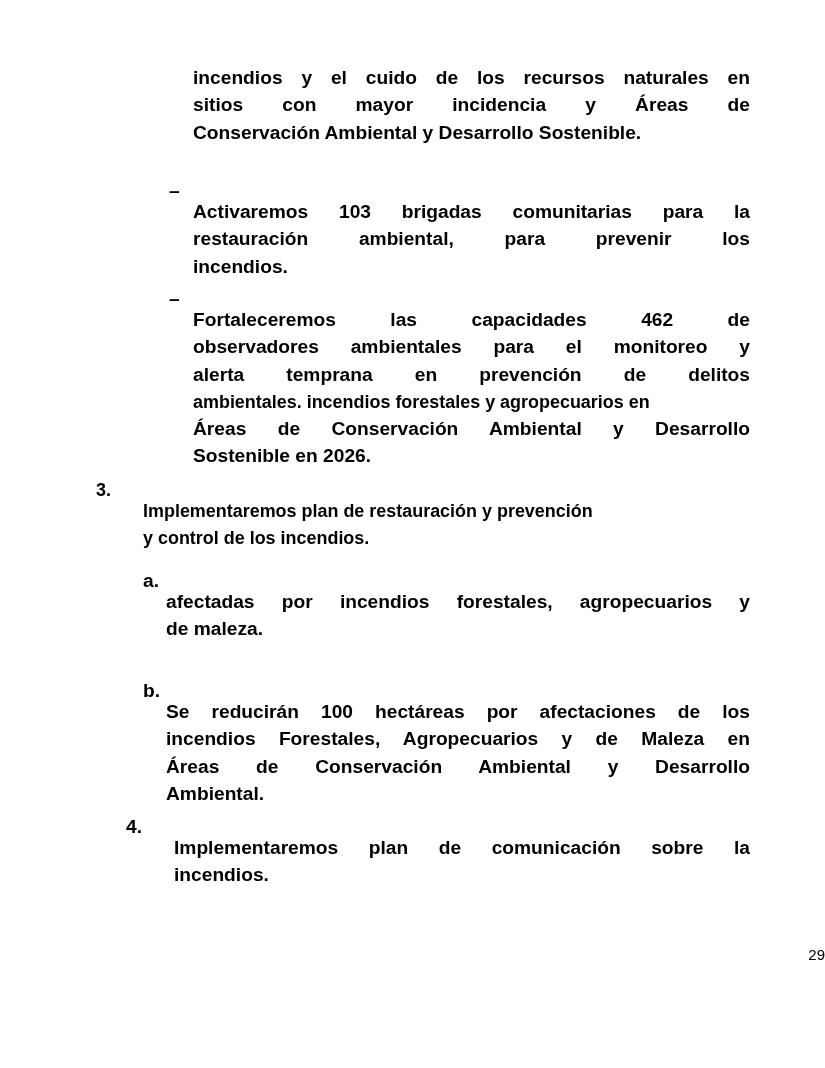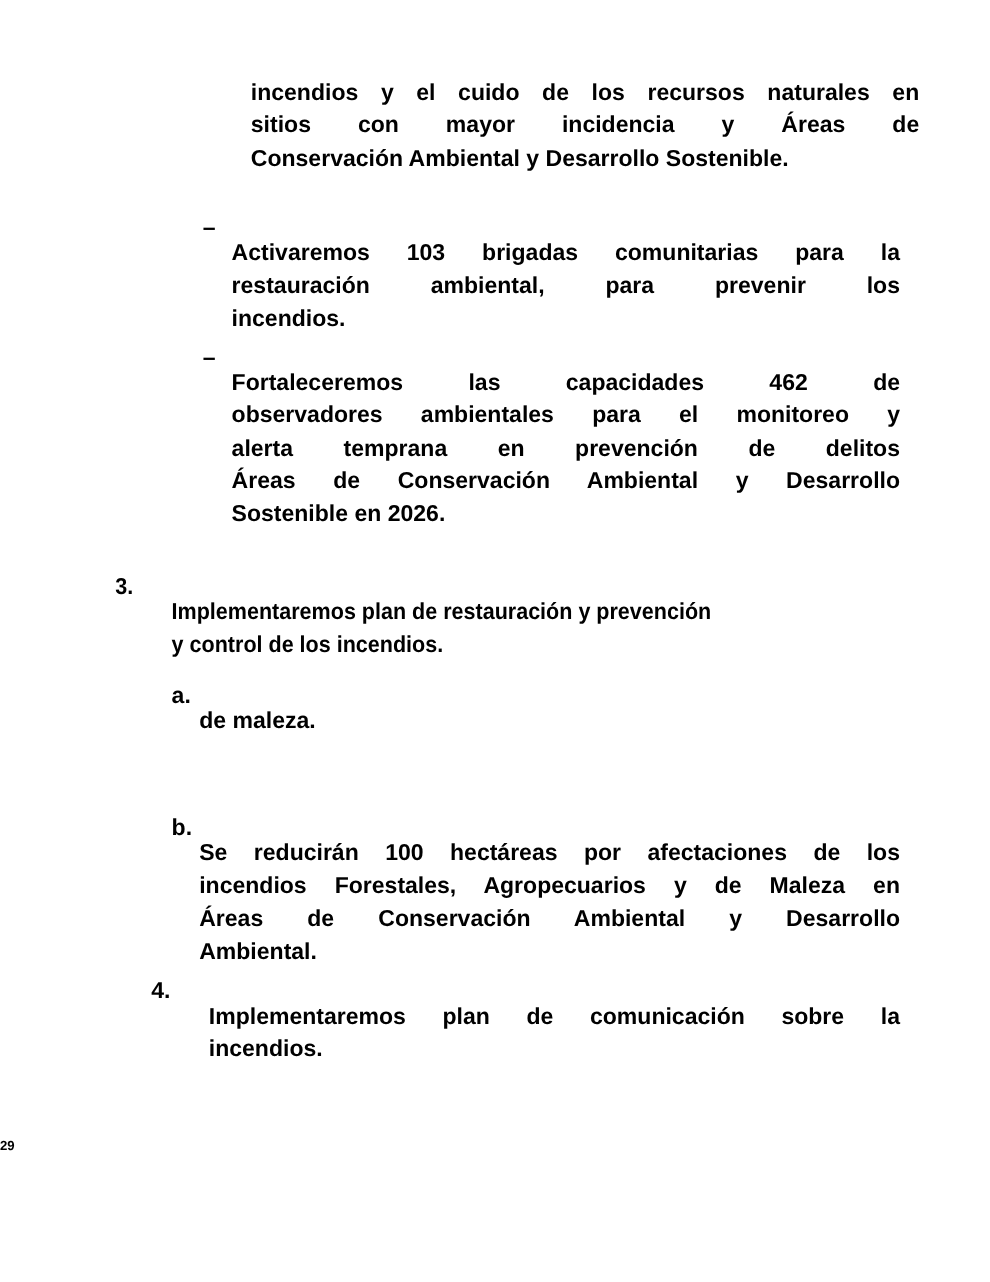--- a/index.html
+++ b/index.html
@@ -25,21 +25,20 @@
   .blk {
     position: absolute;
     font-weight: bold;
     font-size: 19.2px;
     line-height: 27.3px;
     color: #000000;
     text-align: justify;
     text-justify: inter-word;
     letter-spacing: 0px;
     word-spacing: 0px;
-    margin-left: 16px;
   }
   
   .blk > .ln {
     display: block;
   }
   .blk > .ln.just {
     text-align: justify;
     text-align-last: justify;
   }
   .blk > .ln.left {
@@ -82,23 +81,23 @@
   }
   .body > .ln { display: block; }
   .body > .ln.just { text-align: justify; text-align-last: justify; }
   .body > .ln.left { text-align: right; text-align-last: left; }
 
   
   .folio {
     position: absolute;
     left: 0;
     right: 0;
-    text-align: left;
-    font-weight: bold;
-    font-size: 11px;
+    text-align: right;
+    font-weight: normal;
+    font-size: 15px;
     line-height: 18px;
     color: #000000;
   }
 </style>
 </head>
 <body>
 
 <div class="page">
 
   <div class="blk" style="left:193px; top:64px; width:557px;">
@@ -115,36 +114,38 @@
       <span class="ln left">incendios.</span>
     </span>
   </div>
 
   <div class="row" style="left:169px; top:285px; width:581px;">
     <span class="marker" style="width:24px;">–</span>
     <span class="body">
       <span class="ln just">Fortaleceremos las capacidades 462 de</span>
       <span class="ln just">observadores ambientales para el monitoreo y</span>
       <span class="ln just">alerta temprana en prevención de delitos</span>
+      <span class="ln left"><span class="cond">ambientales. incendios forestales y agropecuarios en</span></span>
       <span class="ln just">Áreas de Conservación Ambiental y Desarrollo</span>
       <span class="ln left">Sostenible en 2026.</span>
     </span>
   </div>
 
   <div class="row" style="left:96px; top:476px; width:654px;">
     <span class="marker" style="width:47px;"><span class="cond">3.</span></span>
     <span class="body">
       <span class="ln left"><span class="cond">Implementaremos plan de restauración y prevención</span></span>
       <span class="ln left"><span class="cond">y control de los incendios.</span></span>
     </span>
   </div>
 
   <div class="row" style="left:143px; top:567px; width:607px;">
     <span class="marker" style="width:23px;">a.</span>
     <span class="body">
+      <span class="ln just">afectadas por incendios forestales, agropecuarios y</span>
       <span class="ln left">de maleza.</span>
     </span>
   </div>
 
   <div class="row" style="left:143px; top:677px; width:607px;">
     <span class="marker" style="width:23px;">b.</span>
     <span class="body">
       <span class="ln just">Se reducirán 100 hectáreas por afectaciones de los</span>
       <span class="ln just">incendios Forestales, Agropecuarios y de Maleza en</span>
       <span class="ln just">Áreas de Conservación Ambiental y Desarrollo</span>

